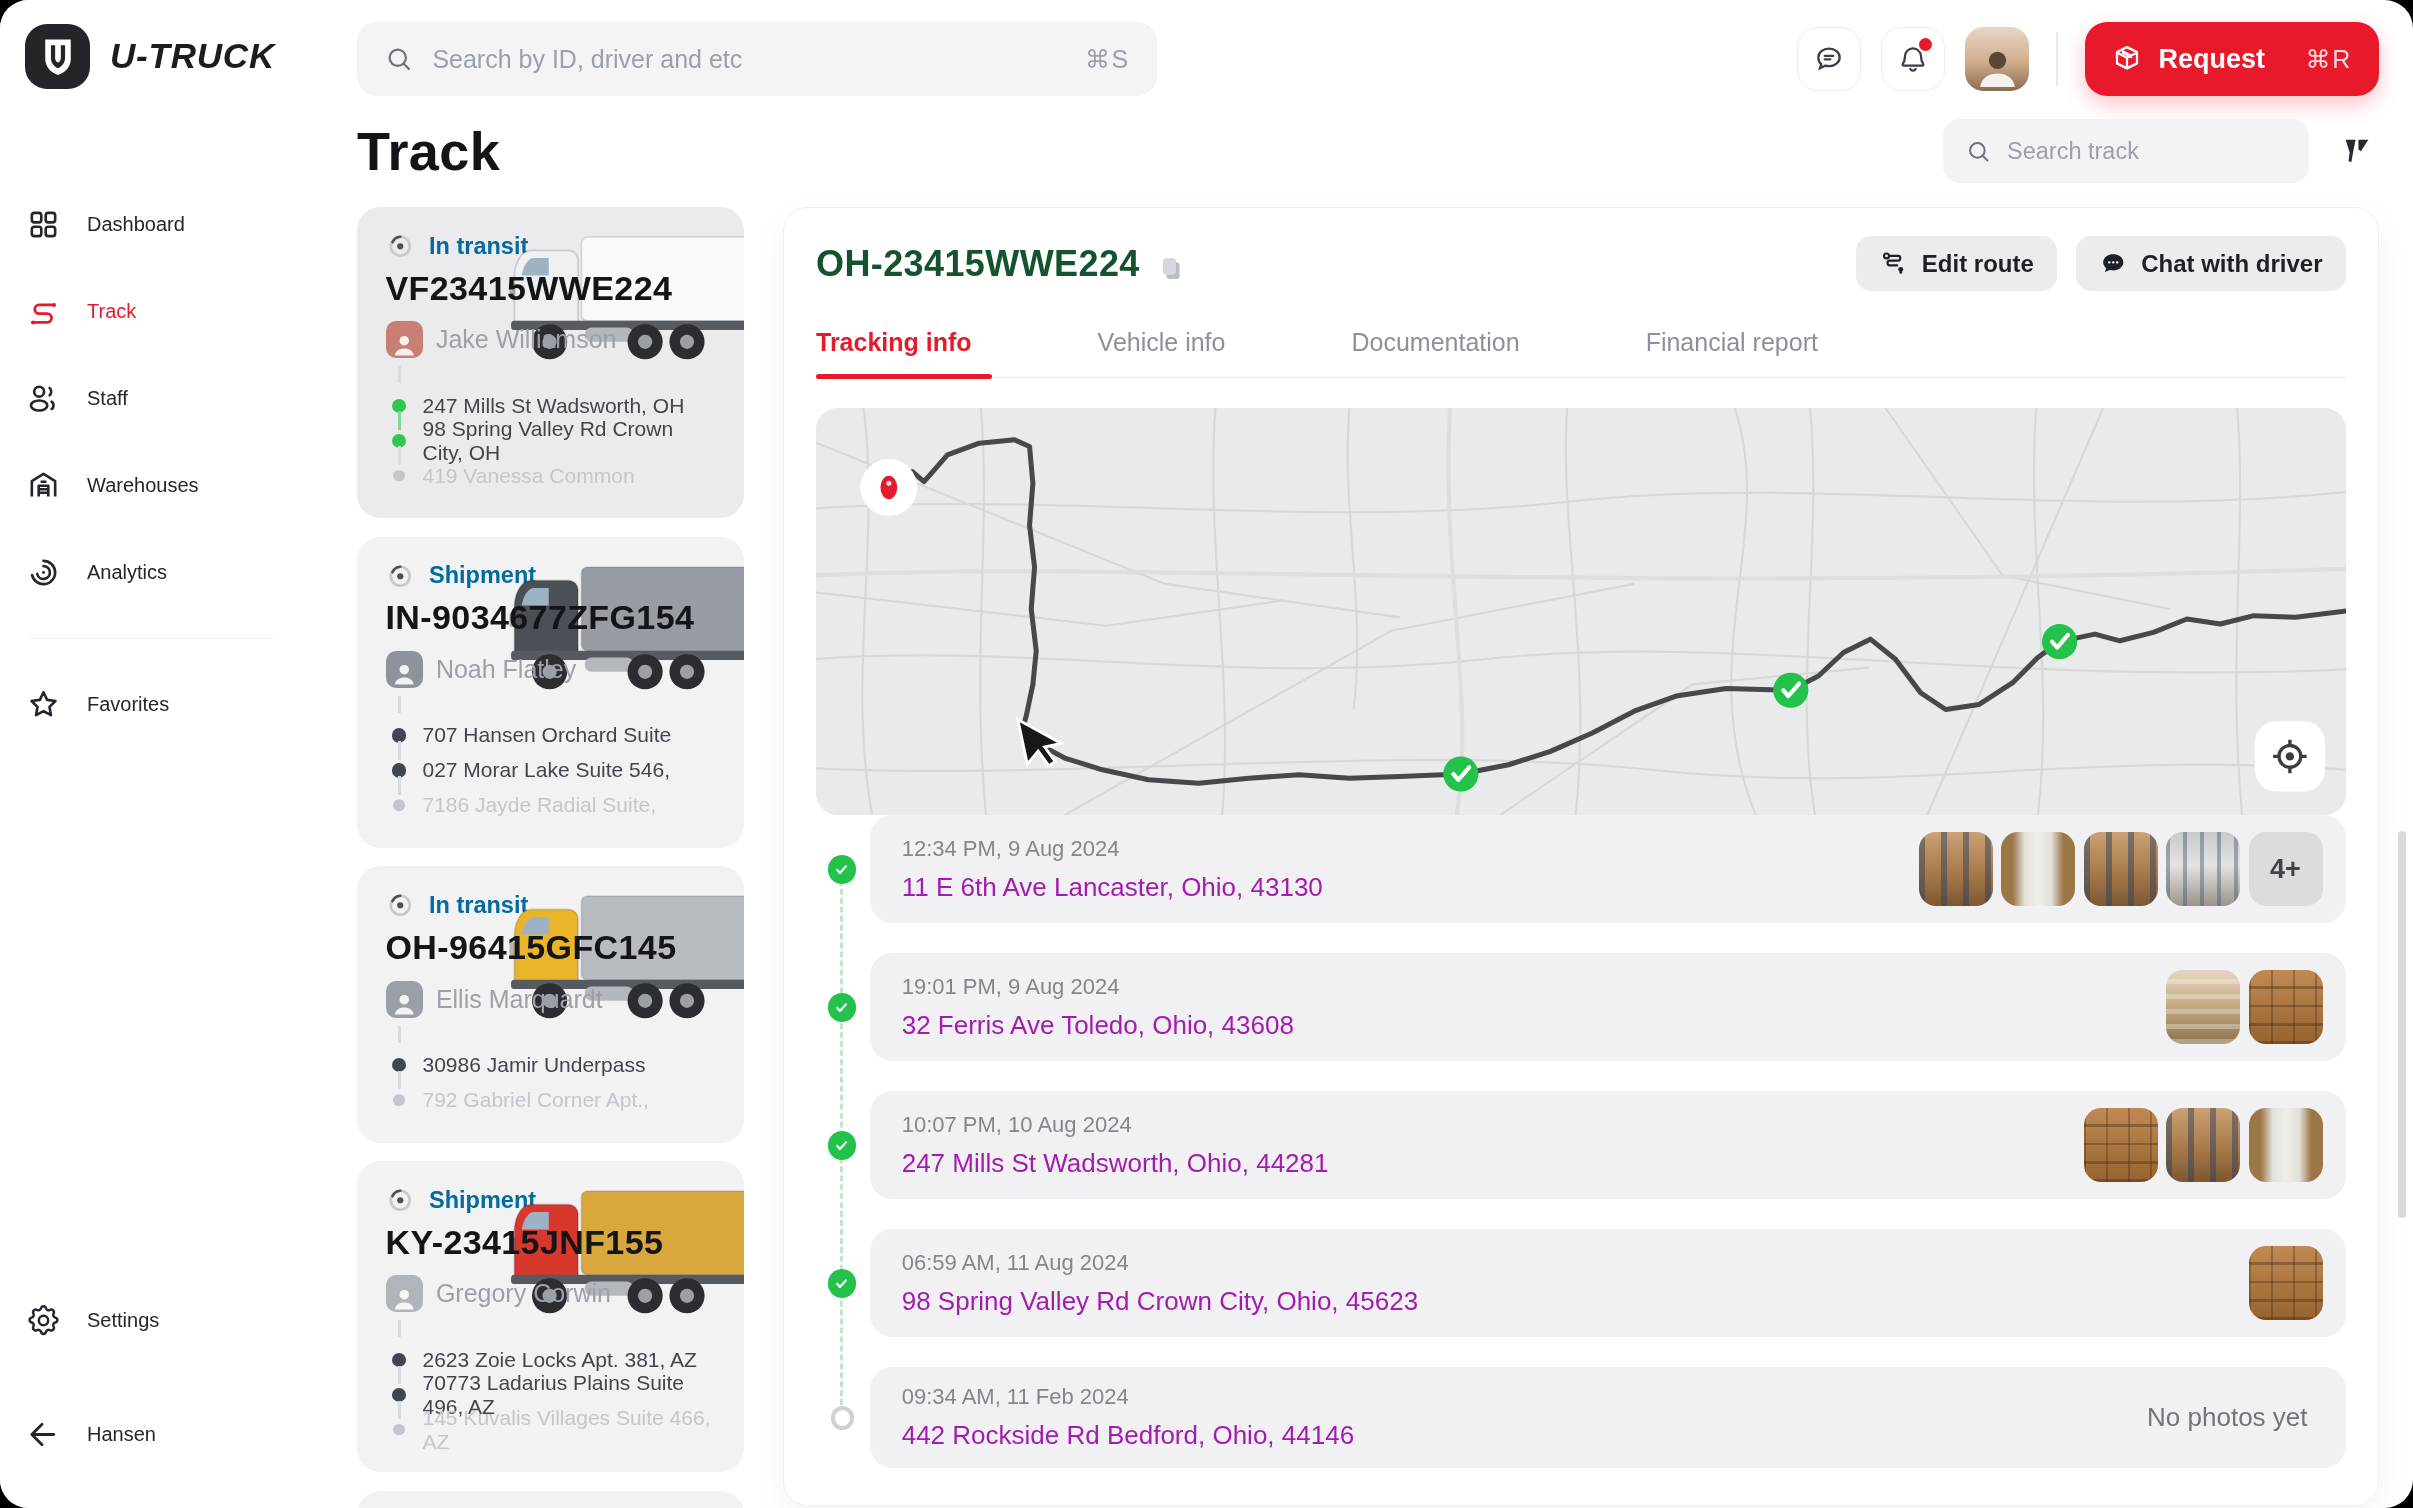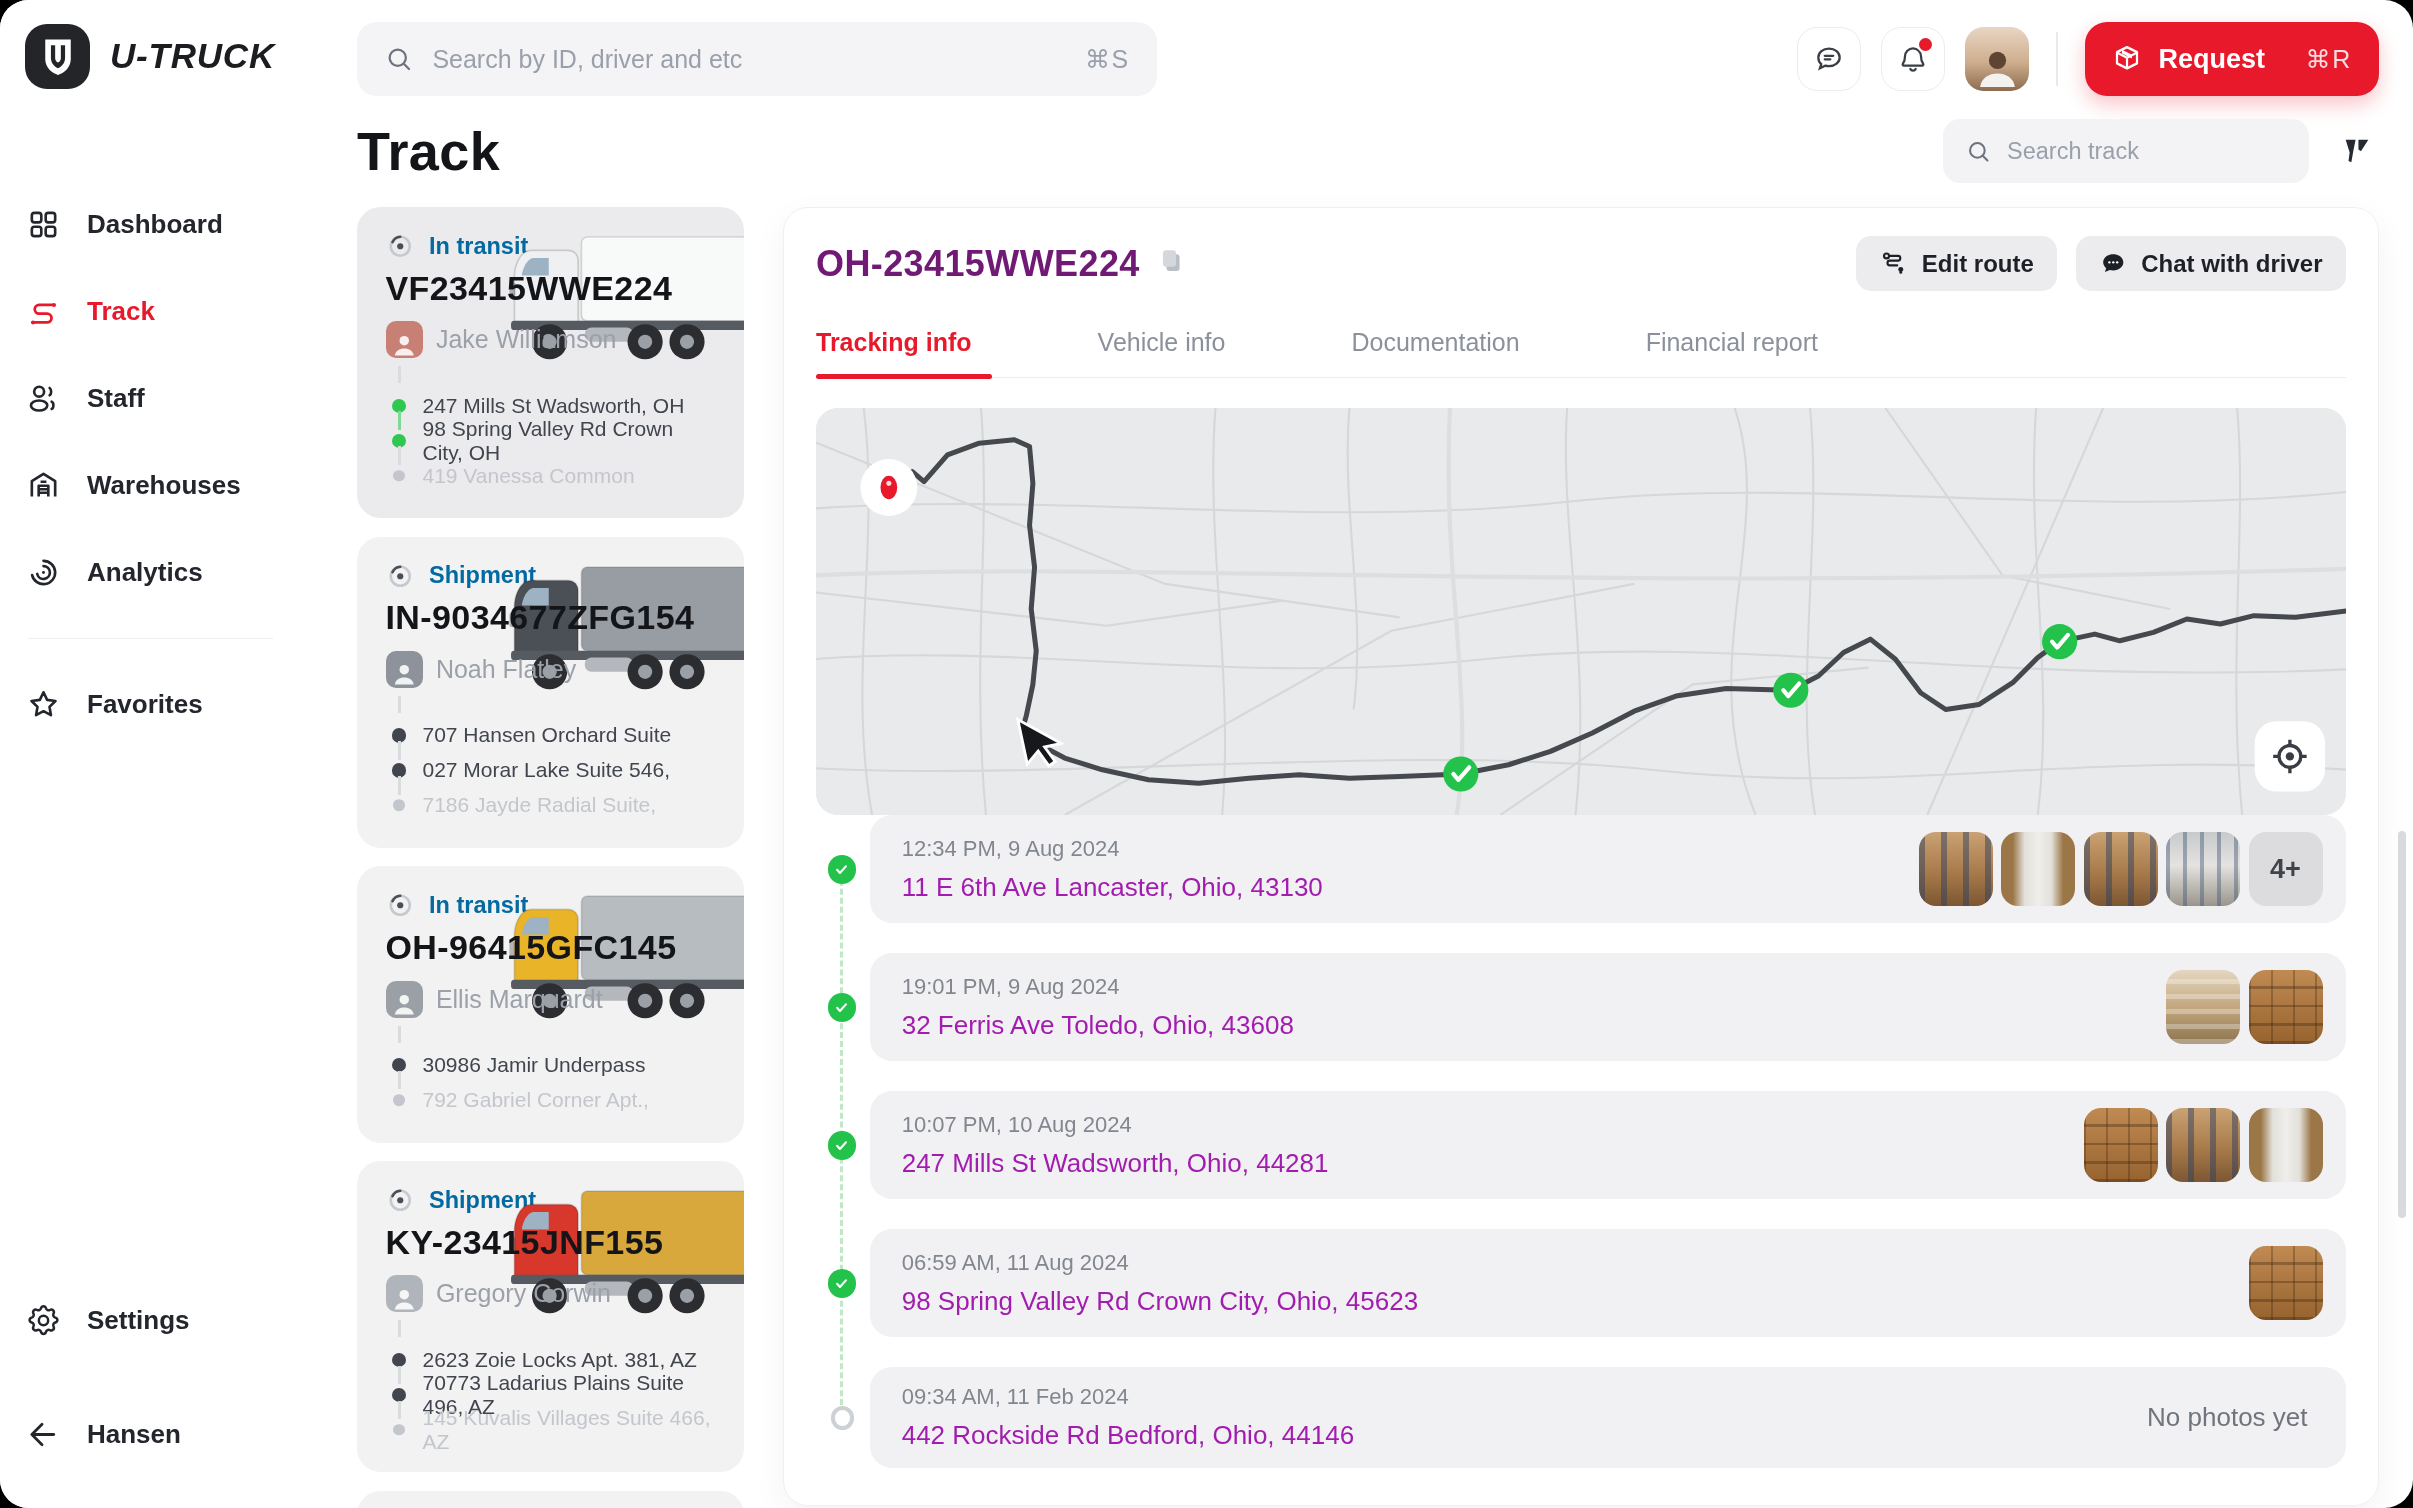--- a/index.html
+++ b/index.html
@@ -17,21 +17,21 @@
   
   .sidebar{width:332px;flex:none;padding:23.5px 0 34px 25px;display:flex;flex-direction:column;background:#fff;}
   .logo-row{display:flex;align-items:center;gap:20px;}
   .logo-mark{width:65px;height:65px;border-radius:22px;background:#232529;display:flex;align-items:center;justify-content:center;}
   .logo-mark svg{width:34px;height:37px;}
   .brand{font-size:35px;font-weight:800;font-style:italic;letter-spacing:0.8px;color:#1c1d20;}
   .menu{margin-top:92px;display:flex;flex-direction:column;}
   .side-item{display:flex;align-items:center;gap:25px;height:87px;cursor:pointer;color:#23262c;}
   .side-item .side-icon{width:37px;height:37px;display:flex;align-items:center;justify-content:center;}
   .side-item .side-icon svg{width:35px;height:35px;stroke:#23262c;}
-  .side-item .side-label{font-size:26px;font-weight:700;}
+  .side-item .side-label{font-size:20px;font-weight:400;}
   .side-item.active{color:var(--accent);}
   .side-item.active .side-icon svg{stroke:var(--accent);}
   .side-divider{height:1.7px;background:#efeff1;margin:22px 59px 22px 3.4px;}
   .side-footer{margin-top:auto;display:flex;flex-direction:column;}
   .side-footer .side-item{height:80px;}
   .side-footer .gap{height:34px;}
 
   
   .main{flex:1;display:flex;flex-direction:column;min-width:0;}
   .topbar{display:flex;align-items:center;gap:20px;padding:22px 34px 15px 25px;}
@@ -80,21 +80,21 @@
   .stops li.done .dot{background:#2fc84f;}
   .stops li.pending{color:#c3c6cc;}
   .stops li.pending .dot{background:#c3c6cc;width:11.7px;height:11.7px;left:7.5px;}
   .stops li .seg{position:absolute;left:12.6px;top:-11.7px;width:2.5px;height:18.4px;background:#d9dbdf;}
   .stops li .seg.g{background:#7edb92;}
   .truck{position:absolute;top:25px;right:0;width:243px;height:134px;z-index:1;}
 
   
   .panel{flex:1;background:#fff;border:1.7px solid #f0f0f2;border-radius:25px;padding:28.5px 32px 37px 32px;box-shadow:0 11.7px 34px rgba(25,28,40,.05);min-width:0;}
   .panel-head{display:flex;align-items:center;}
-  .panel-id{font-size:36px;font-weight:800;letter-spacing:0.4px;color:#701a75;display:flex;align-items:flex-start;gap:17px;}
+  .panel-id{font-size:36px;font-weight:800;letter-spacing:0.4px;color:#14532d;display:flex;align-items:flex-end;gap:17px;}
   .copy-btn{width:28.5px;height:34px;cursor:pointer;display:flex;align-items:center;}
   .panel-actions{margin-left:auto;display:flex;gap:18.4px;}
   .pill-btn{height:55px;background:#ececee;border-radius:15px;display:flex;align-items:center;gap:13.4px;padding:0 23.5px;font-size:24px;font-weight:600;color:#1d2026;cursor:pointer;}
   .pill-btn svg{width:28.5px;height:28.5px;}
   .tabs{margin-top:37px;display:flex;border-bottom:1.7px solid #ececee;}
   .tab{margin-right:126px;padding-bottom:20px;font-size:25px;color:#8b909a;cursor:pointer;position:relative;font-weight:500;}
   .tab.active{color:var(--accent);font-weight:700;}
   .tab.active::after{content:"";position:absolute;left:0;right:-20px;bottom:-1.7px;height:5px;border-radius:3.4px;background:var(--accent);}
   .map{margin-top:30px;height:407px;border-radius:22px;overflow:hidden;background:#e9eaeb;position:relative;cursor:grab;}
   .map svg{display:block;width:100%;height:100%;}

